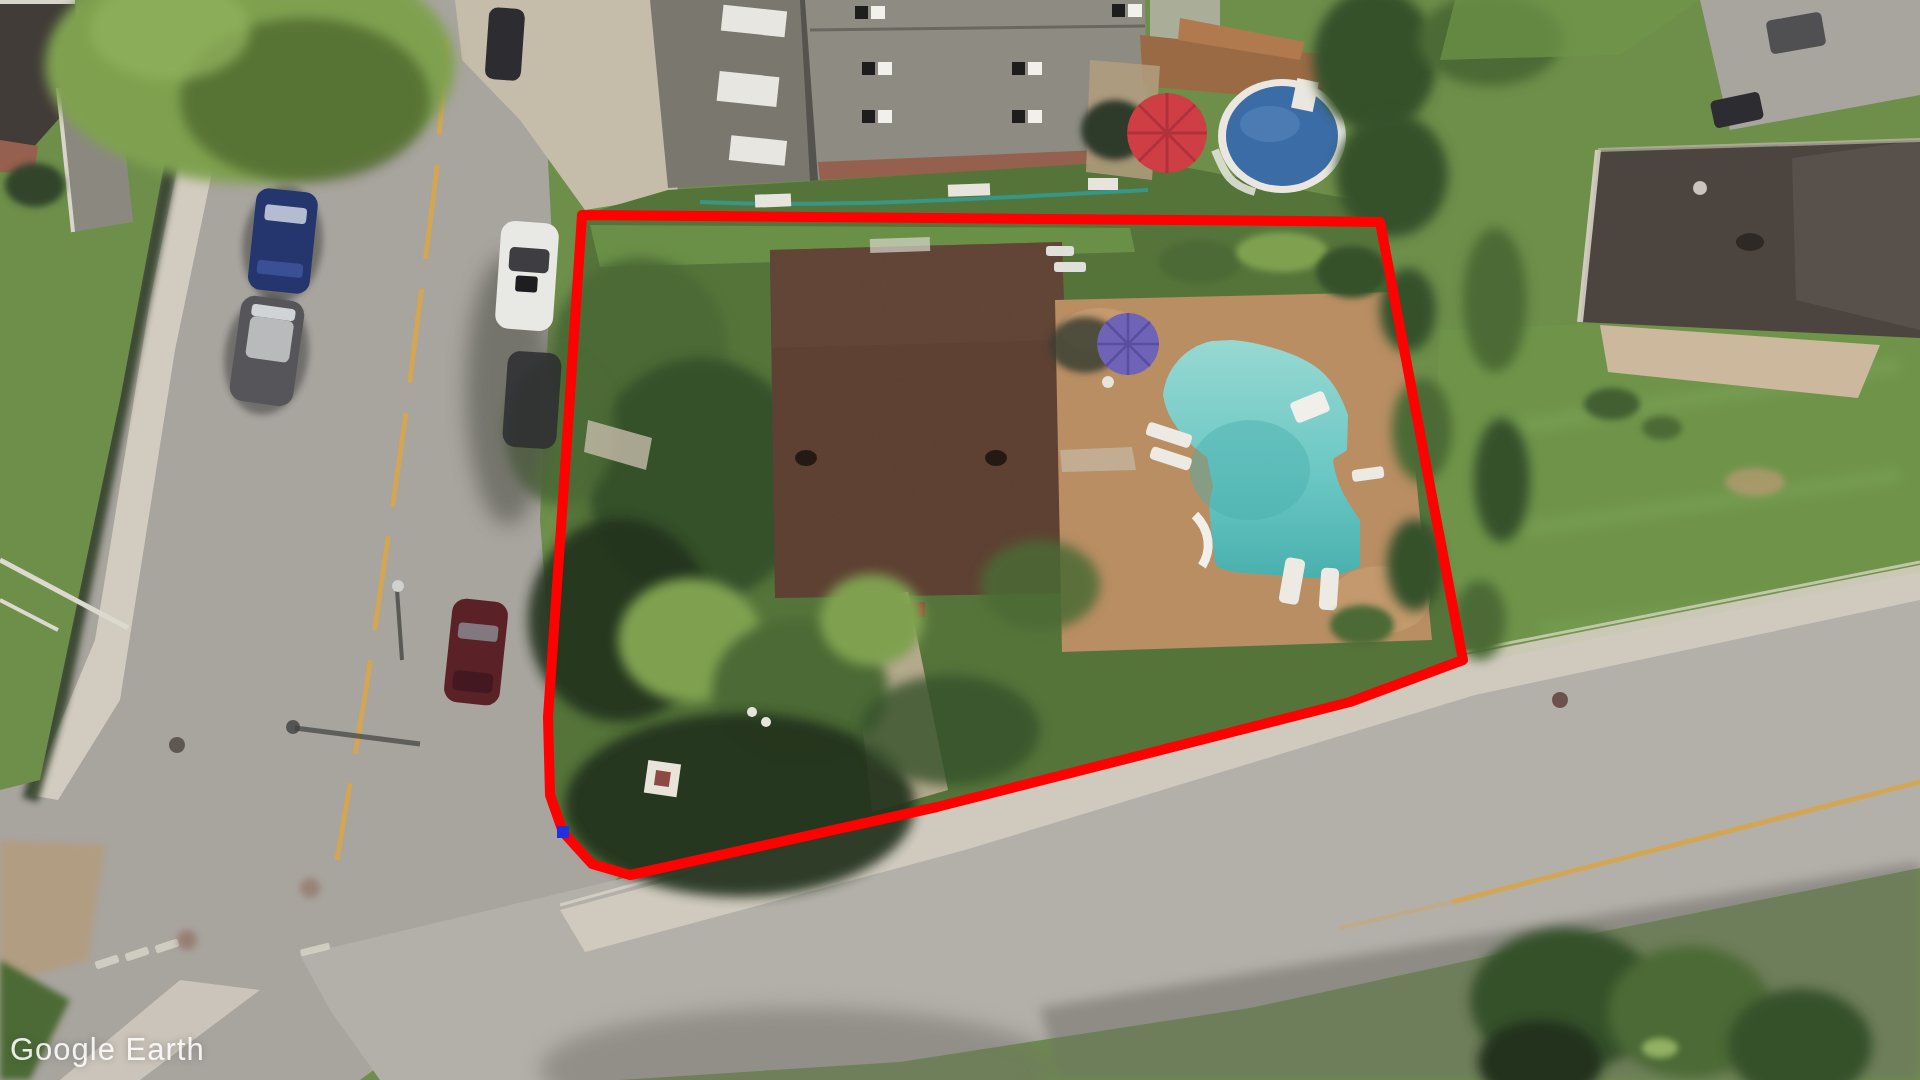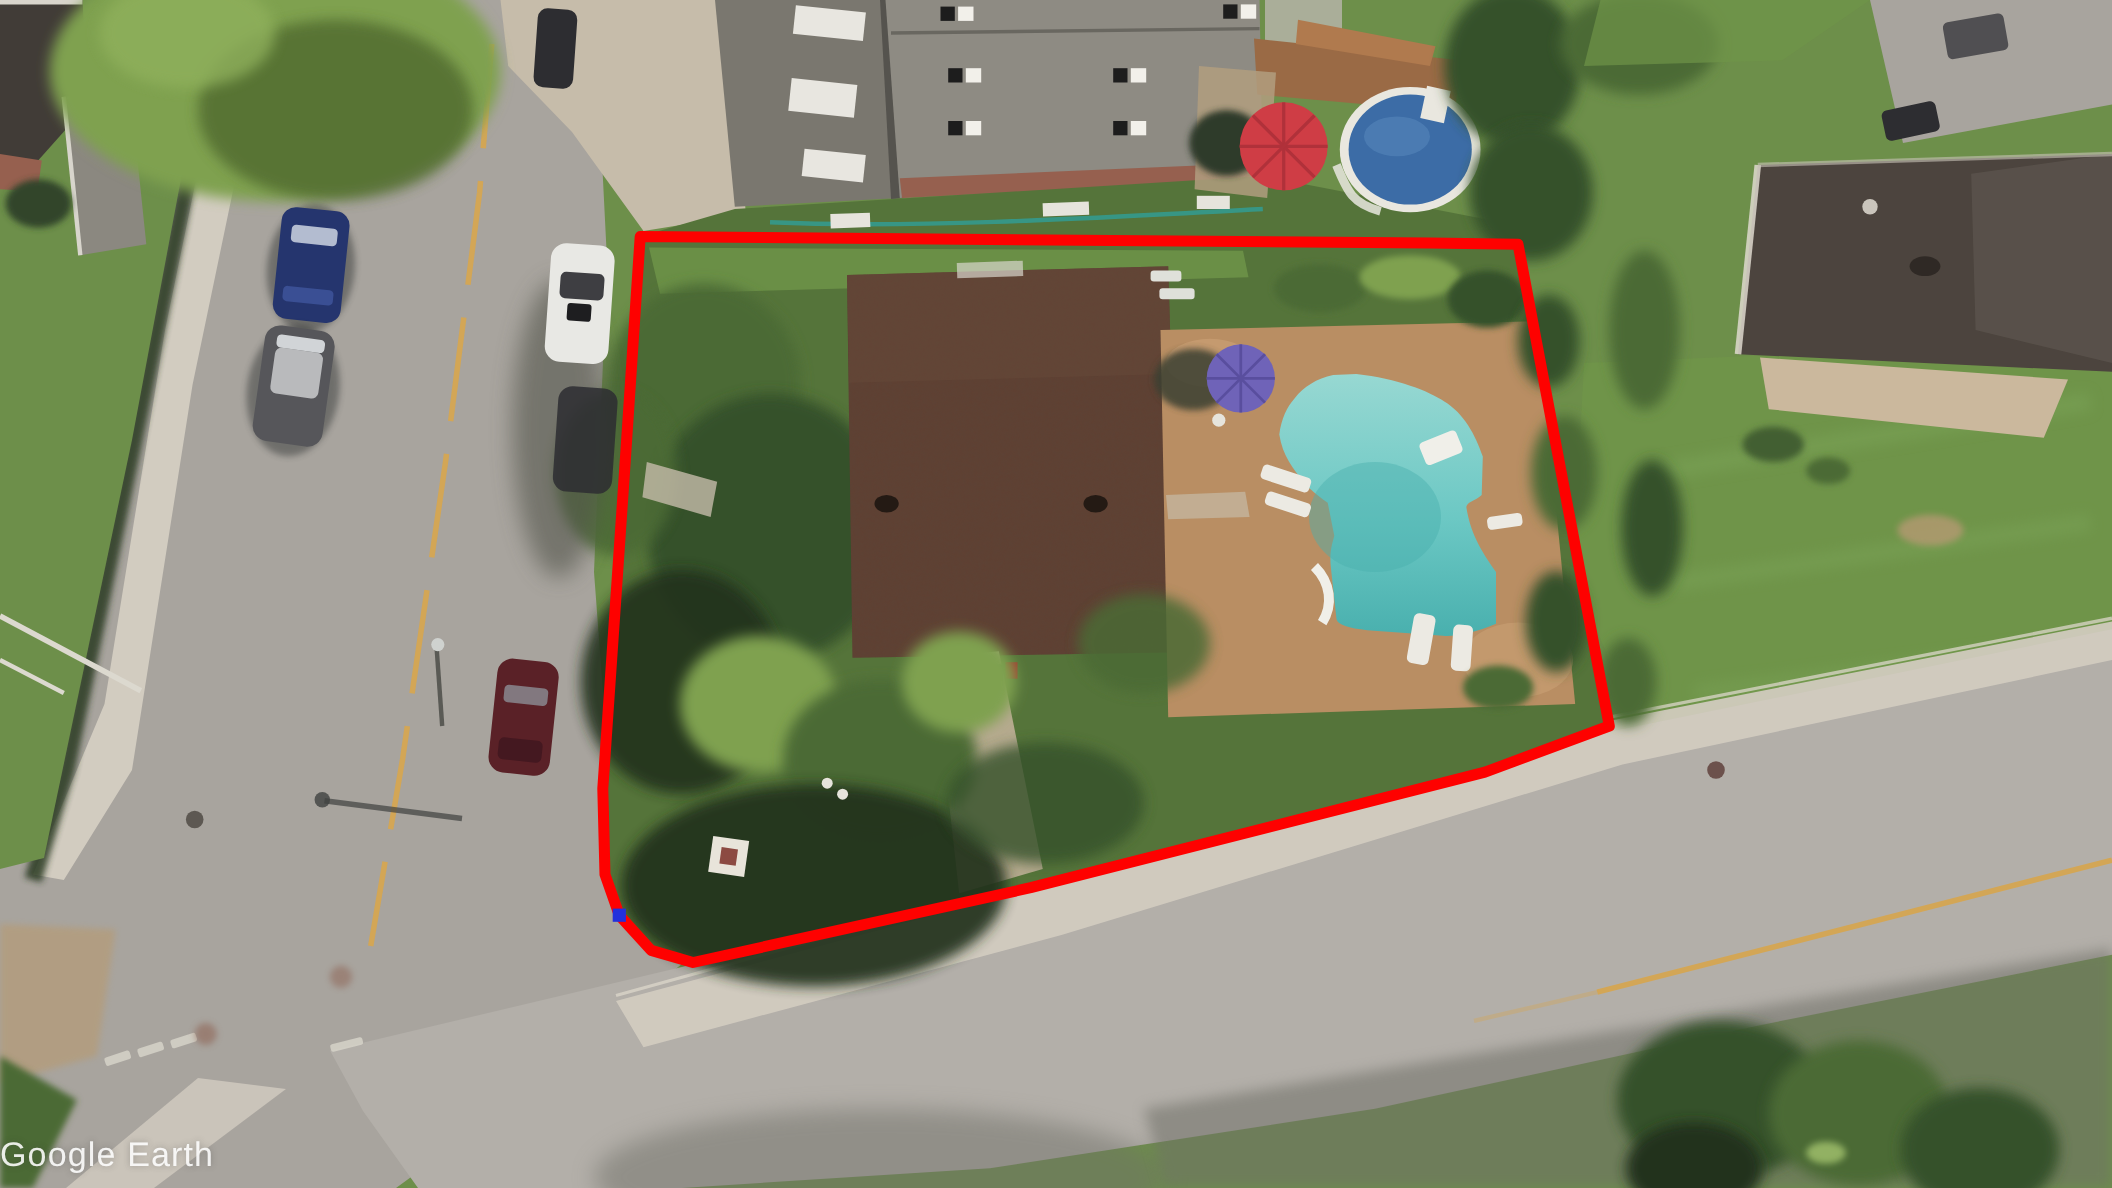--- a/index.html
+++ b/index.html
@@ -1,19 +1,19 @@
 <!DOCTYPE html>
 <html style="--road: #a8a49e; --road2: #b3afa9; --sidewalk: #d2ccc0; --concrete: #c6bcaa; --dirt: #b29d7f; --grass: #6d8f4a; --grassDark: #55743a; --lawn: #6f9449; --treeLight: #7fa14f; --tree: #4c6a36; --treeDark: #36512a; --shadow: #24331d; --roofMain: #5d4336; --roofGray: #8e8b83; --roofGrayDark: #7a776f; --roofDark: #4c443e; --brick: #96604f; --rim: #e9e7df; --poolRound: #3c6ca6; --pool: #6cc8c4; --poolLight: #97d8d2; --poolDark: #49b0ae; --patio: #b98e63; --deck: #9a6a45; --umbRed: #cf3d45; --umbPurple: #6f63b8; --lineYellow: #d7a64e; --white: #e9e7e2; --carBlue: #25356e; --carGray: #56565a; --carWhite: #e8e8e4; --carMaroon: #5a2127; --carDark: #2d2d31; --asphaltShadow: #6f7068;"><head>
 <meta charset="utf-8">
 <style>
   html,body{margin:0;padding:0;background:#000;}
   #stage{position:relative;width:1920px;height:1080px;overflow:hidden;
          font-family:"Liberation Sans",sans-serif;background:#6d8f4a;}
   #stage svg{position:absolute;left:0;top:0;}
-  .watermark{position:absolute;left:0;top:1032px;font-size:31px;font-weight:400;
+  .watermark{position:absolute;left:10px;top:1032px;font-size:31px;font-weight:400;
              letter-spacing:1px;color:rgba(255,255,255,0.88);
              text-shadow:0 0 6px rgba(60,60,60,0.35);user-select:none;}
 </style>
 </head>
 <body>
 
 <div id="stage">
 <svg width="1920" height="1080" viewBox="0 0 1920 1080">
   <defs>
     <filter id="b3" x="-40%" y="-40%" width="180%" height="180%">

